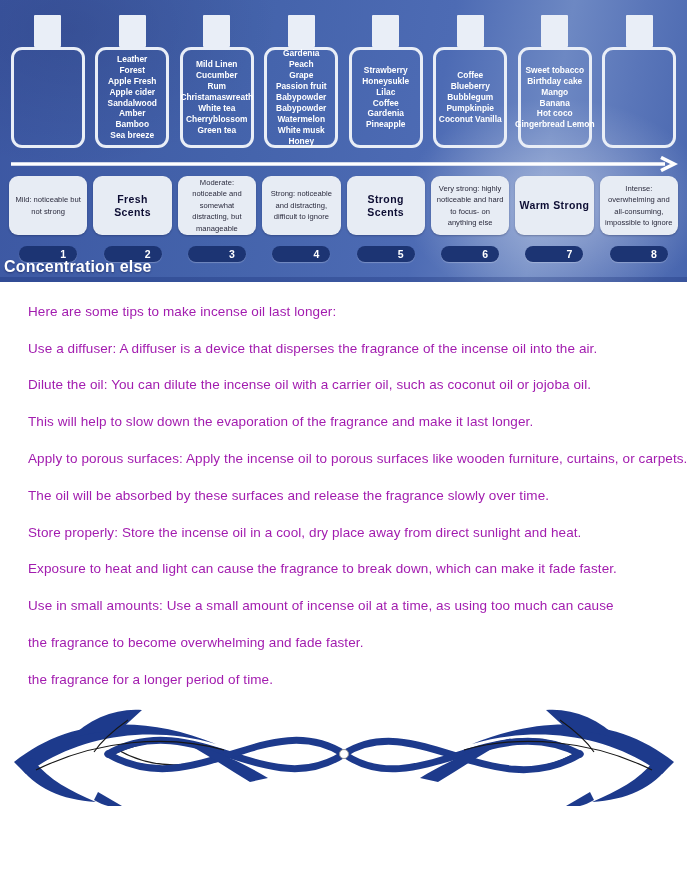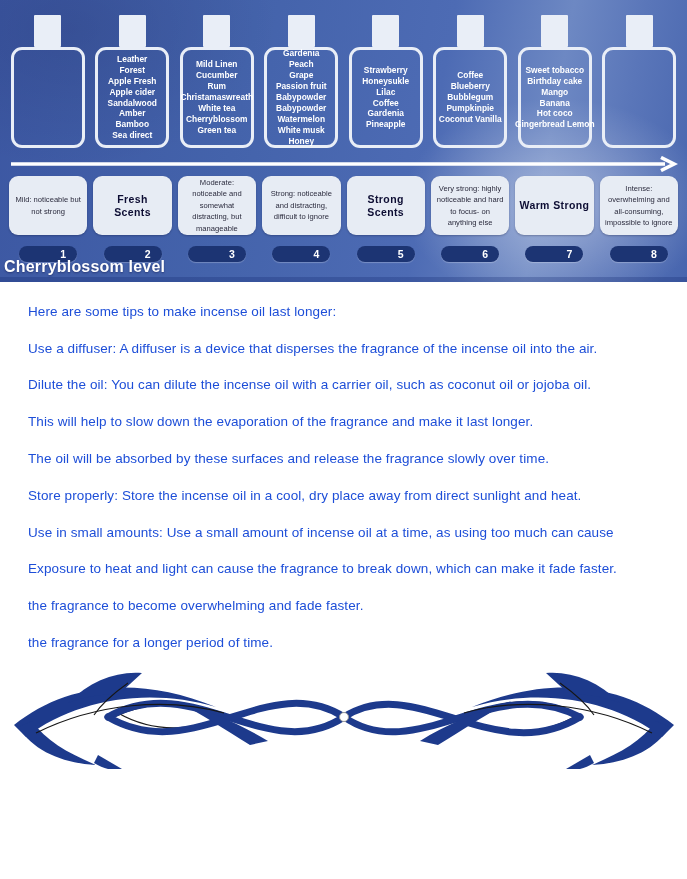--- a/index.html
+++ b/index.html
@@ -81,21 +81,21 @@
     position:absolute; left:4px; bottom:6px;
     color:#ffffff; font-size:16px; font-weight:bold;
     text-shadow:0 1px 2px rgba(0,0,50,.4);
     letter-spacing:.2px;
   }
 
   
   .tips { padding:11px 10px 0 28px; }
   .tips p {
     height:36.8px; display:flex; align-items:center;
-    font-size:13.5px; color:#1d4ed8; letter-spacing:.1px;
+    font-size:13.5px; color:#a21caf; letter-spacing:.1px;
     white-space:nowrap;
   }
 
   
   .flourish { margin:6px auto 0 auto; width:668px; }
   .flourish svg { display:block; }
 </style>
 </head>
 <body>
 
@@ -111,21 +111,21 @@
       <div class="bottle">
         <div class="bottle-cap"></div>
         <div class="bottle-body">
             <div class="scent">Leather</div>
             <div class="scent">Forest</div>
             <div class="scent">Apple Fresh</div>
             <div class="scent">Apple cider</div>
             <div class="scent">Sandalwood</div>
             <div class="scent">Amber</div>
             <div class="scent">Bamboo</div>
-            <div class="scent">Sea direct</div>
+            <div class="scent">Sea breeze</div>
           </div>
       </div>
       <div class="bottle">
         <div class="bottle-cap"></div>
         <div class="bottle-body">
             <div class="scent">Mild Linen</div>
             <div class="scent">Cucumber</div>
             <div class="scent">Rum</div>
             <div class="scent">Christamaswreath</div>
             <div class="scent">White tea</div>
@@ -255,32 +255,33 @@
             <span class="num">7</span>
           </div>
         </div>
       <div class="pill-col">
           <div class="pill">
             <span class="num">8</span>
           </div>
         </div>
     </div>
 
-    <div class="axis-label">Cherryblossom level</div>
+    <div class="axis-label">Concentration else</div>
   </div>
 
   <div class="tips">
       <p>Here are some tips to make incense oil last longer:</p>
       <p>Use a diffuser: A diffuser is a device that disperses the fragrance of the incense oil into the air.</p>
       <p>Dilute the oil: You can dilute the incense oil with a carrier oil, such as coconut oil or jojoba oil.</p>
       <p>This will help to slow down the evaporation of the fragrance and make it last longer.</p>
+      <p>Apply to porous surfaces: Apply the incense oil to porous surfaces like wooden furniture, curtains, or carpets.</p>
       <p>The oil will be absorbed by these surfaces and release the fragrance slowly over time.</p>
       <p>Store properly: Store the incense oil in a cool, dry place away from direct sunlight and heat.</p>
+      <p>Exposure to heat and light can cause the fragrance to break down, which can make it fade faster.</p>
       <p>Use in small amounts: Use a small amount of incense oil at a time, as using too much can cause</p>
-      <p>Exposure to heat and light can cause the fragrance to break down, which can make it fade faster.</p>
       <p>the fragrance to become overwhelming and fade faster.</p>
       <p>the fragrance for a longer period of time.</p>
     </div>
 
   <div class="flourish">
     <svg width="668" height="102" viewBox="0 0 668 102">
 
       <path d="M104,50 C190,6 260,96 334,50 C408,8 478,98 564,50" stroke="#1c1c1c" stroke-width="1.3" fill="none"></path>
       <path d="M108,46 C192,94 262,6 336,50 C410,96 480,4 566,46" stroke="#1c1c1c" stroke-width="1.3" fill="none"></path>
 

